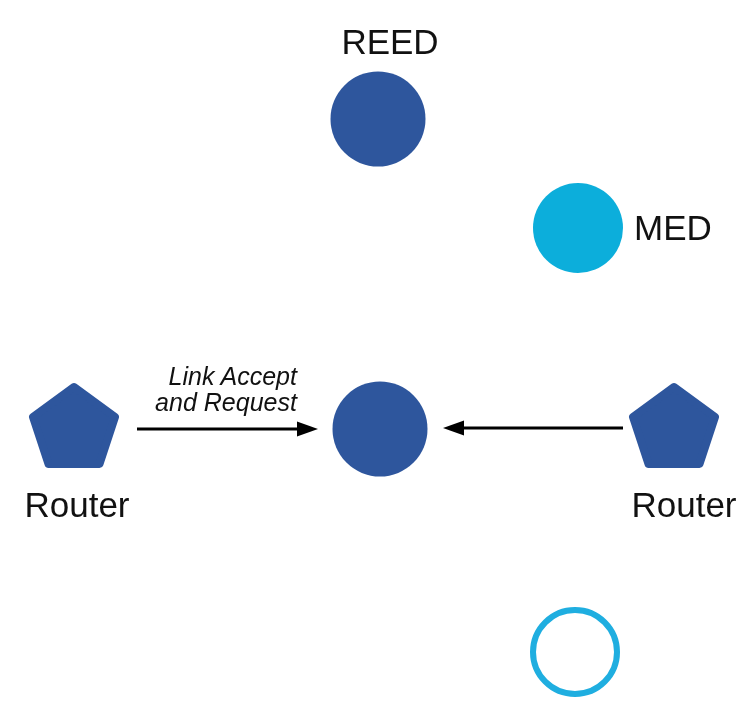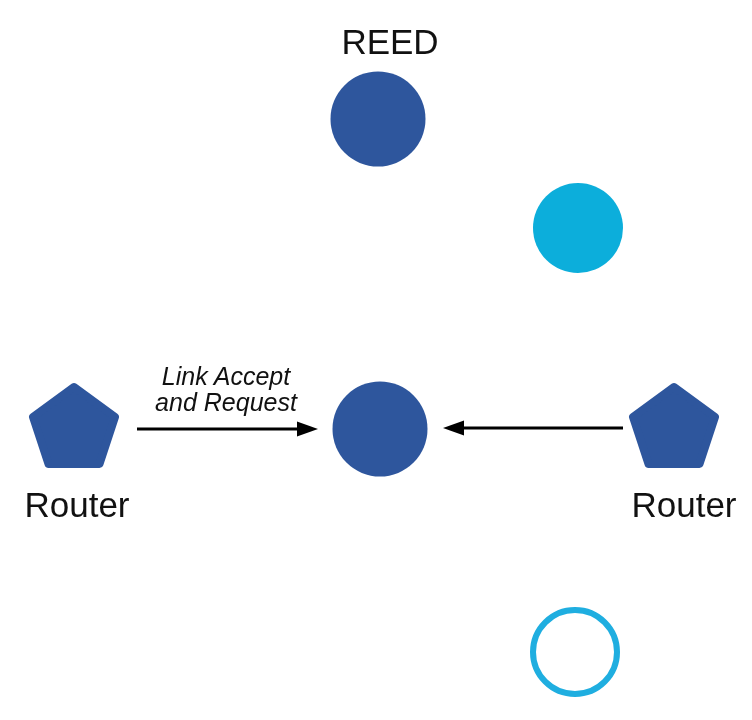--- a/index.html
+++ b/index.html
@@ -31,21 +31,21 @@
   .label-center-y { transform: translateY(-50%); }
   .edge-label {
     position: absolute;
     left: 226px;
     top: 363px;
     transform: translateX(-50%);
     font-size: 25px;
     line-height: 26px;
     font-style: italic;
     color: #111111;
-    text-align: center;
+    text-align: right;
     white-space: pre-line;
   }
 </style>
 </head>
 <body>
 
 <div class="canvas">
 
   <svg class="shape-layer" width="752" height="720" viewBox="0 0 752 720">
 
@@ -63,20 +63,21 @@
 
     <line x1="137" y1="429" x2="299" y2="429" stroke-width="3" stroke="#000000"></line>
     <polygon points="297,421.5 318,429 297,436.5" fill="#000000"></polygon>
 
     <line x1="623" y1="428" x2="462" y2="428" stroke-width="3" stroke="#000000"></line>
     <polygon points="464,420.5 443,428 464,435.5" fill="#000000"></polygon>
   </svg>
 
   <div class="node-label label-center-x" style="left:381px; top:21px;margin-left:9px;">REED</div>
 
+  <div class="node-label label-center-y" style="left:634px; top:228px;">MED</div>
 
   <div class="node-label label-center-x" style="left:77px; top:484px;">Router</div>
 
   <div class="node-label label-center-x" style="left:684px; top:484px;">Router</div>
 
 
   <div class="edge-label">Link Accept
 and Request</div>
 
 </div>

